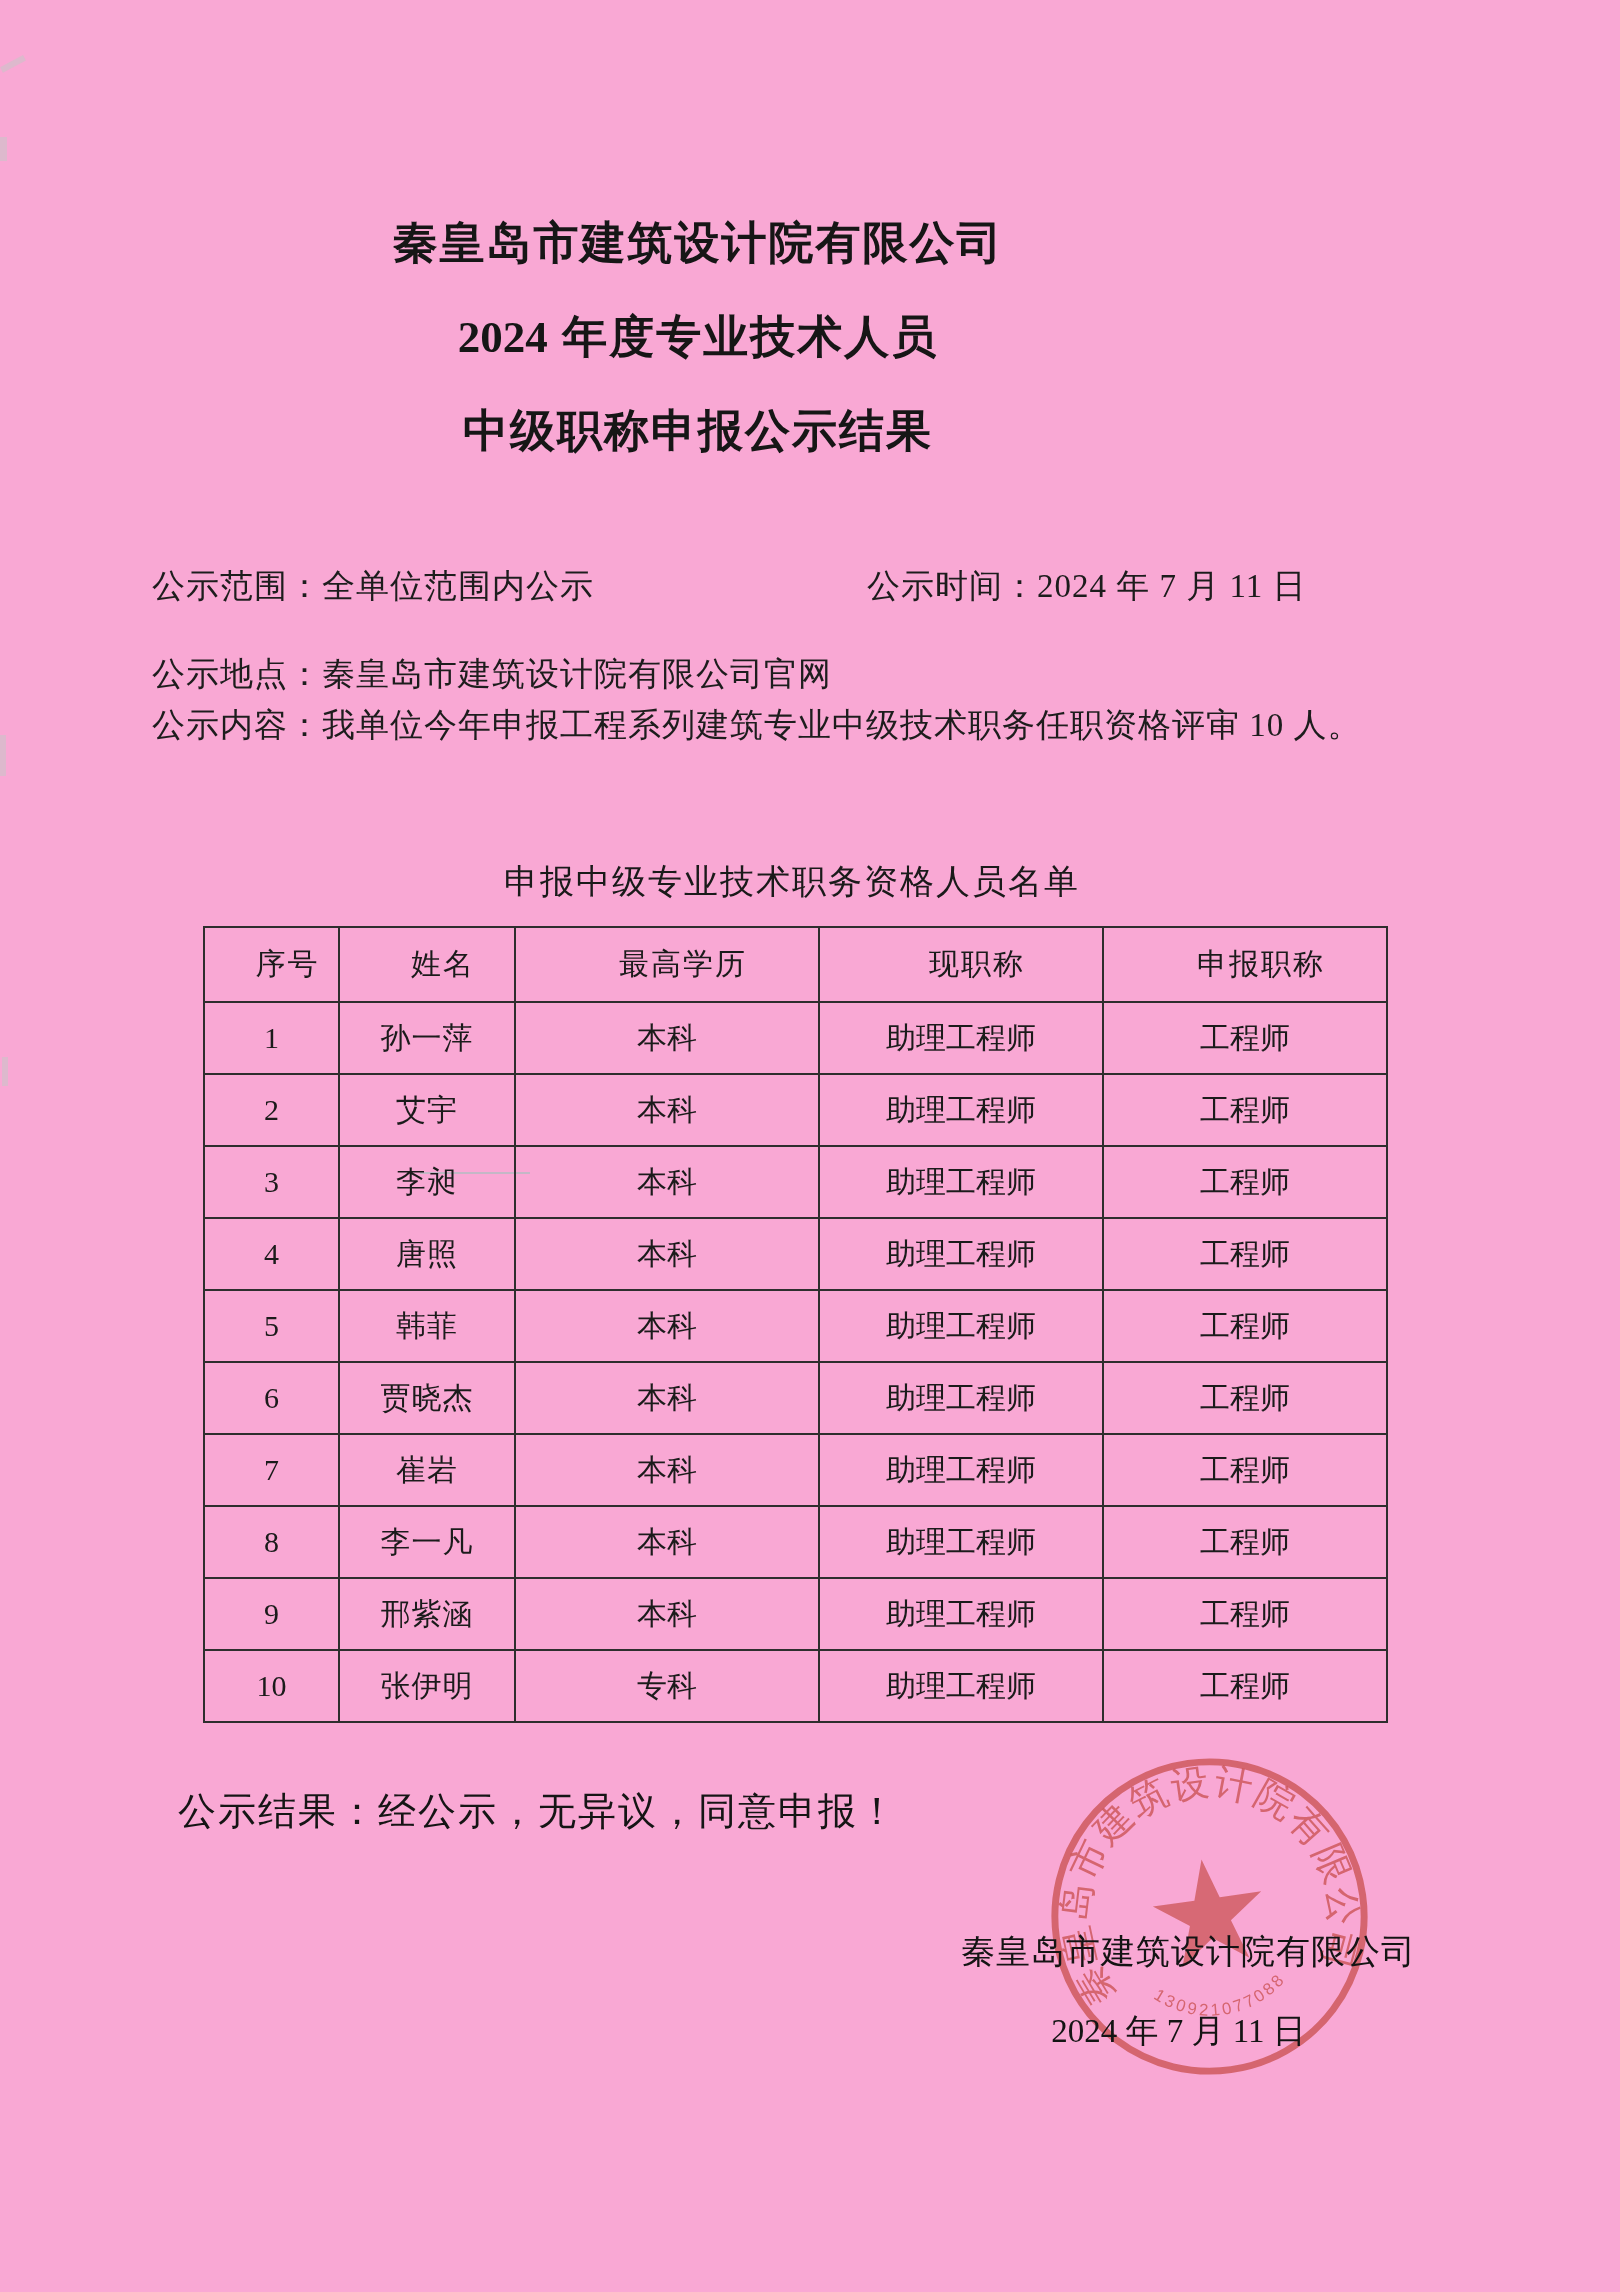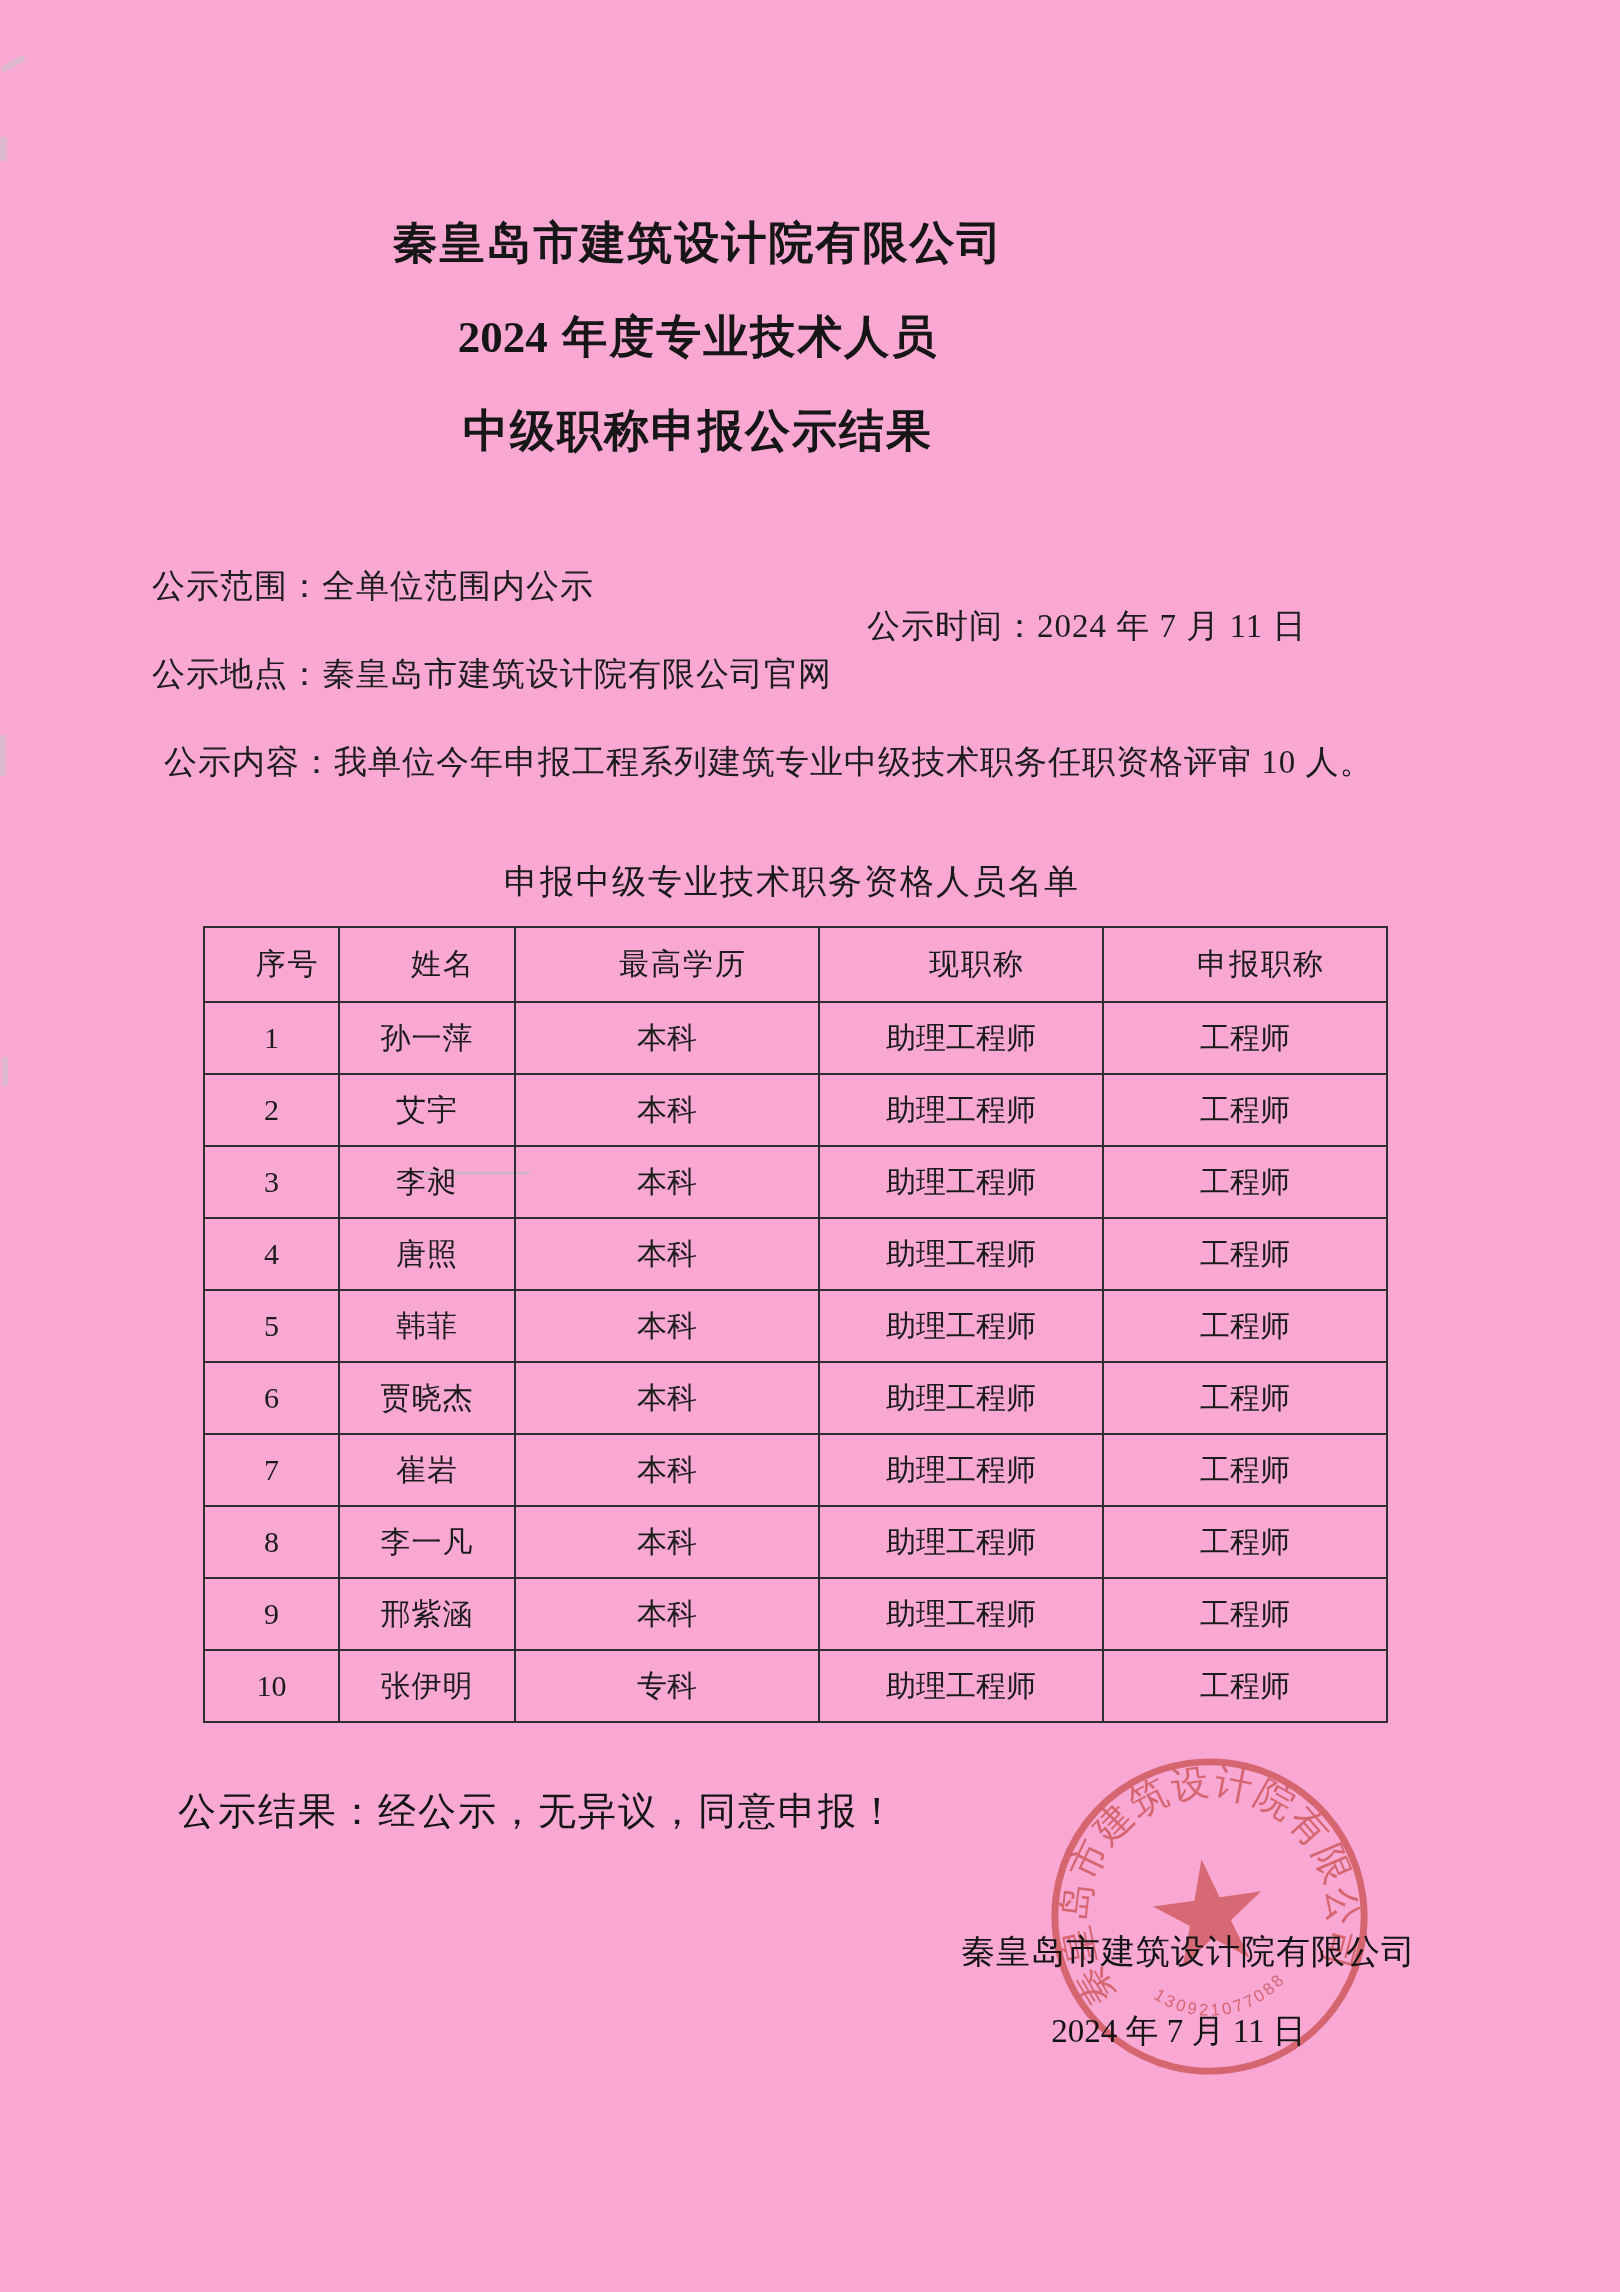--- a/index.html
+++ b/index.html
@@ -30,21 +30,21 @@
     font-weight:600;
     letter-spacing:0;
   }
   
   .info-line{
     position:absolute;left:152px;
     font-size:33px;line-height:39px;color:#1d1d1d;
     letter-spacing:1px;
     white-space:nowrap;
   }
-  .info-time{position:absolute;left:867px;top:567px;font-size:33px;line-height:39px;white-space:nowrap;letter-spacing:1px;margin-top:40px;}
+  .info-time{position:absolute;left:867px;top:567px;font-size:33px;line-height:39px;white-space:nowrap;letter-spacing:1px;}
   
   .table-caption{
     position:absolute;left:200px;top:859px;width:1184px;
     text-align:center;font-size:34px;letter-spacing:2px;color:#1a1a1a;
   }
   table.roster{
     position:absolute;left:203px;top:926px;
     width:1184px;
     border-collapse:collapse;
     table-layout:fixed;
@@ -106,21 +106,21 @@
 
   <div class="title-block">
     <div class="title-line">秦皇岛市建筑设计院有限公司</div>
     <div class="title-line"><span class="year">2024</span><span> 年度专业技术人员</span></div>
     <div class="title-line">中级职称申报公示结果</div>
   </div>
 
   <div class="info-line" style="top:567px;">公示范围：全单位范围内公示</div>
   <div class="info-time">公示时间：2024 年 7 月 11 日</div>
   <div class="info-line" style="top:655px;">公示地点：秦皇岛市建筑设计院有限公司官网</div>
-  <div class="info-line" style="top:743px;margin-left:12px;">公示内容：我单位今年申报工程系列建筑专业中级技术职务任职资格评审 10 人。</div>
+  <div class="info-line" style="top:706px;">公示内容：我单位今年申报工程系列建筑专业中级技术职务任职资格评审 10 人。</div>
 
   <div class="table-caption">申报中级专业技术职务资格人员名单</div>
   <table class="roster">
     <colgroup>
       <col class="c-no">
         <col class="c-name">
         <col class="c-degree">
         <col class="c-current">
         <col class="c-applied">
     </colgroup>

